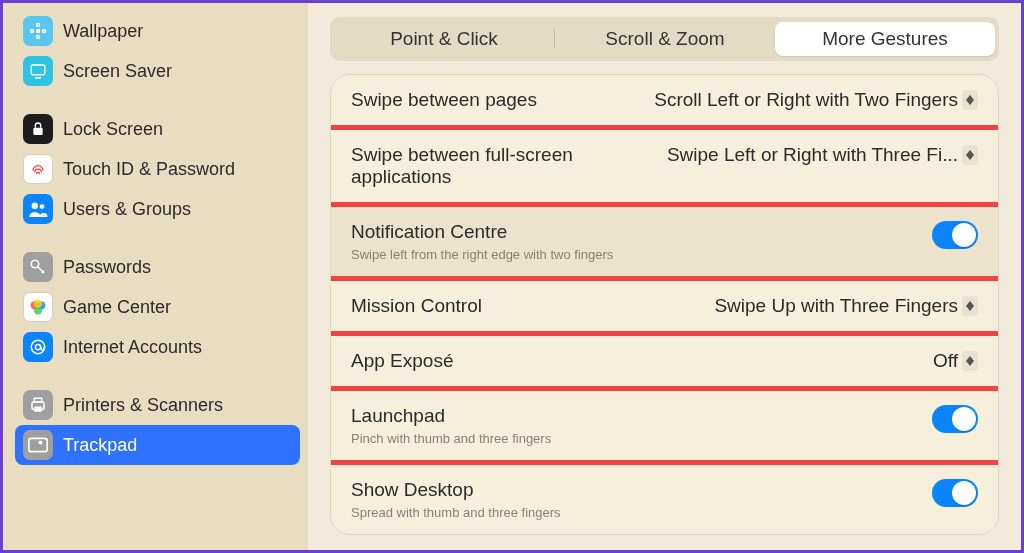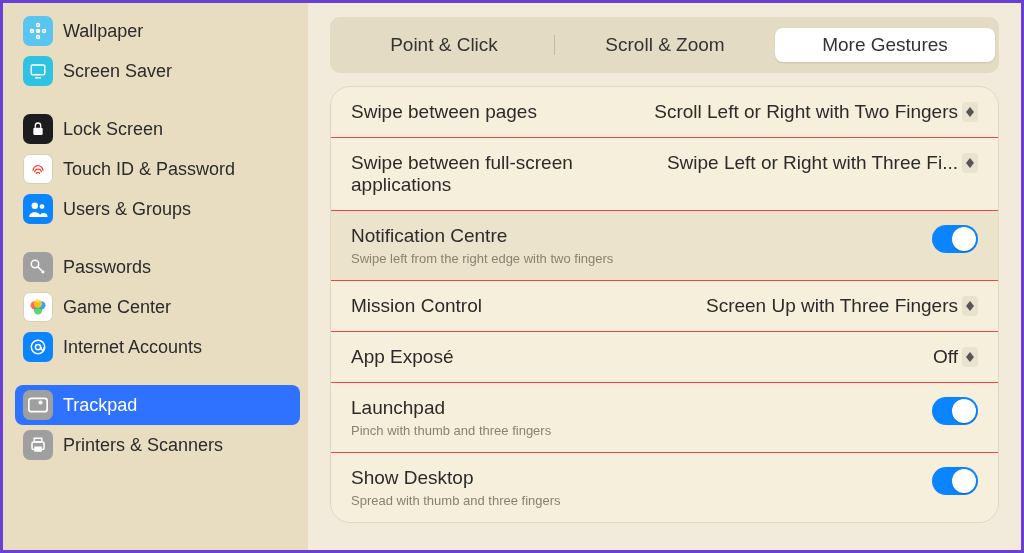--- a/index.html
+++ b/index.html
@@ -6,27 +6,27 @@
   body { background: #fff; }
   .frame { width: 1024px; height: 553px; border: 3px solid #6a3fd4; display: flex; background: #be185d; overflow: hidden; }
   .sidebar { width: 305px; height: 100%; background: #e8ddc1; padding: 8px 8px 8px 12px; overflow-y: auto; }
   .side-item { display: flex; align-items: center; gap: 10px; padding: 5px 8px; font-size: 18px; color: #2b2b2b; border-radius: 8px; cursor: pointer; }
   .side-item.selected { background: #2f72ff; color: #fff; }
   .side-gap { height: 18px; }
   .side-icon { width: 30px; height: 30px; border-radius: 7px; display: flex; align-items: center; justify-content: center; flex: 0 0 30px; }
 
   .content { flex: 1; background: #f2eada; height: 100%; padding: 14px 22px; overflow-y: auto; }
 
-  .tabs { display: flex; align-items: center; background: #e4dbc4; border-radius: 10px; padding: 4px; height: 56px; }
+  .tabs { display: flex; align-items: center; background: #e4dbc4; border-radius: 10px; padding: 4px; height: 44px; }
   .tab { flex: 1; text-align: center; font-size: 19px; color: #333; padding: 6px 0; border-radius: 8px; cursor: pointer; }
   .tab.active { background: #fff; box-shadow: 0 1px 2px rgba(0,0,0,0.12); font-weight: 500; }
   .tab-sep { width: 1px; height: 20px; background: rgba(0,0,0,0.15); }
 
   .panel { margin-top: 13px; background: #f6efdb; border: 1px solid #e2d8bf; border-radius: 20px; overflow: hidden; }
-  .row { padding: 14px 20px; border-top: 1px solid #ef4444; }
+  .row { padding: 14px 20px; border-top: 5px solid #ef4444; }
   .row:first-child { border-top: 0; }
   .row-head { display: flex; align-items: flex-start; justify-content: space-between; gap: 12px; }
   .row-title { font-size: 19px; color: #2b2b2b; font-weight: 500; }
   .row-sub { font-size: 13px; color: #8a8270; margin-top: 4px; }
   .ctrl { display: flex; align-items: center; gap: 6px; }
   .sel { display: flex; align-items: center; gap: 4px; font-size: 19px; color: #2b2b2b; cursor: pointer; }
   .stepper { width: 16px; height: 20px; display: flex; flex-direction: column; align-items: center; justify-content: center; background: rgba(0,0,0,0.05); border-radius: 4px; }
   .stepper svg { display:block; }
   .toggle { width: 46px; height: 28px; border-radius: 14px; background: #0a84ff; position: relative; cursor: pointer; }
   .toggle::after { content: ""; position: absolute; right: 2px; top: 2px; width: 24px; height: 24px; background: #fff; border-radius: 50%; box-shadow: 0 1px 1px rgba(0,0,0,0.2); }
@@ -132,41 +132,41 @@
             <circle cx="12" cy="12" r="3.5" fill="none" stroke="#fff" stroke-width="2"></circle>
             <path d="M16 12v2a2 2 0 0 0 4 0v-2" fill="none" stroke="#fff" stroke-width="2"></path>
           </svg>
       </div>
       <span>Internet Accounts</span>
     </div>
 
     <div class="side-gap"></div>
 
 
+    <div class="side-item">
+      <div class="side-icon" style="background:#9f9f9f">
+        <svg width="18" height="18" viewBox="0 0 24 24">
+            <rect x="4" y="8" width="16" height="10" rx="2" fill="none" stroke="#fff" stroke-width="2"></rect>
+            <rect x="7" y="3" width="10" height="5" fill="none" stroke="#fff" stroke-width="2"></rect>
+            <rect x="7" y="14" width="10" height="7" fill="#fff"></rect>
+          </svg>
+      </div>
+      <span>Printers &amp; Scanners</span>
+    </div>
+
     <div class="side-item selected">
       <div class="side-icon" style="background:#9f9f9f">
         <svg width="20" height="16" viewBox="0 0 24 18">
             <rect x="1" y="1" width="22" height="16" rx="3" fill="none" stroke="#fff" stroke-width="2"></rect>
             <circle cx="15" cy="6" r="2.5" fill="#fff"></circle>
           </svg>
       </div>
       <span>Trackpad</span>
     </div>
 
-    <div class="side-item">
-      <div class="side-icon" style="background:#9f9f9f">
-        <svg width="18" height="18" viewBox="0 0 24 24">
-            <rect x="4" y="8" width="16" height="10" rx="2" fill="none" stroke="#fff" stroke-width="2"></rect>
-            <rect x="7" y="3" width="10" height="5" fill="none" stroke="#fff" stroke-width="2"></rect>
-            <rect x="7" y="14" width="10" height="7" fill="#fff"></rect>
-          </svg>
-      </div>
-      <span>Printers &amp; Scanners</span>
-    </div>
-
   </div>
 
   <div class="content">
 
     <div class="tabs">
       <div class="tab">Point &amp; Click</div>
       <div class="tab-sep"></div>
       <div class="tab">Scroll &amp; Zoom</div>
       <div class="tab active">More Gestures</div>
     </div>
@@ -216,21 +216,21 @@
           <div class="ctrl">
               <div class="toggle"></div>
             </div>
         </div>
       </div>
 
       <div class="row">
         <div class="row-head">
           <div class="row-title">Mission Control</div>
           <div class="sel">
-            <span>Screen Up with Three Fingers</span>
+            <span>Swipe Up with Three Fingers</span>
             <span class="stepper">
               <svg width="8" height="5" viewBox="0 0 8 5">
                   <path d="M0 5 L4 0 L8 5 Z" fill="#555"></path>
                 </svg>
               <svg width="8" height="5" viewBox="0 0 8 5">
                   <path d="M0 0 L4 5 L8 0 Z" fill="#555"></path>
                 </svg>
             </span>
           </div>
         </div>

